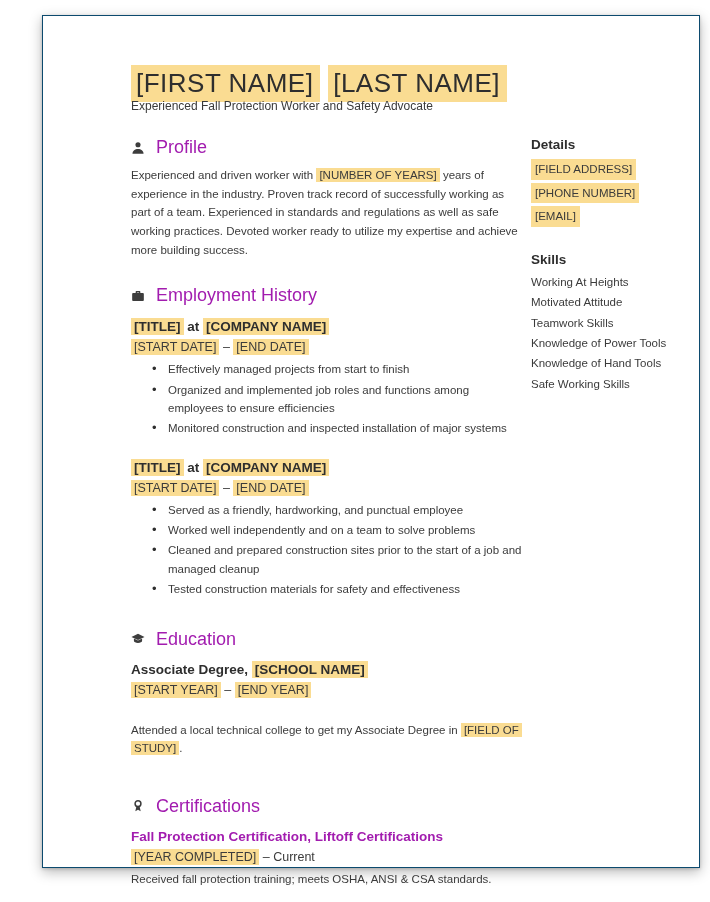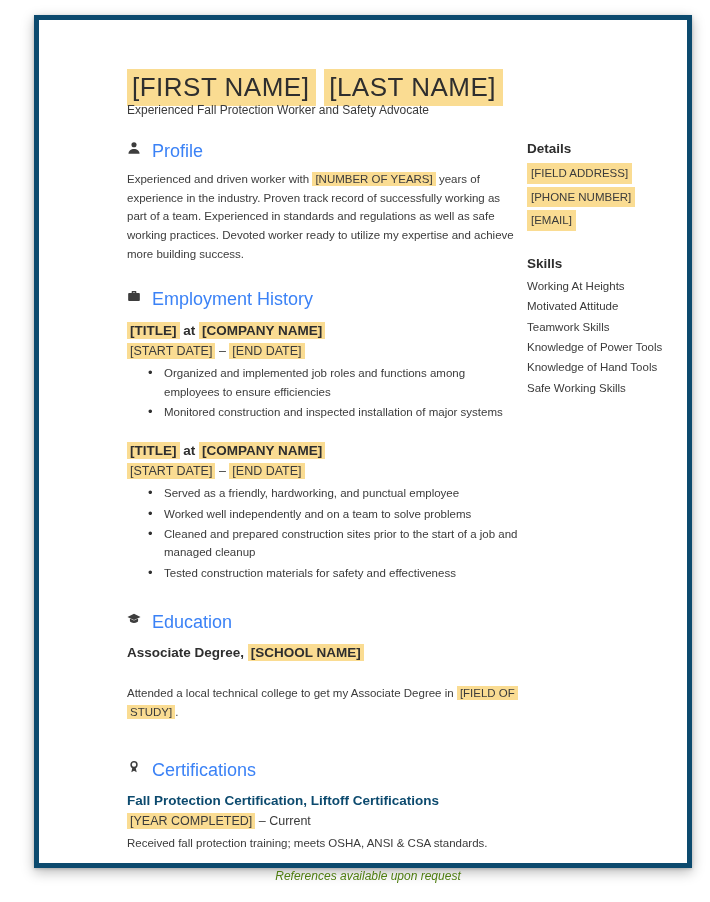--- a/index.html
+++ b/index.html
@@ -1,57 +1,57 @@
 <!DOCTYPE html>
 <html><head>
 <meta charset="utf-8">
 <style>
   * { margin:0; padding:0; box-sizing:border-box; }
   html,body { width:710px; height:902px; background:#ffffff; font-family:"Liberation Sans", sans-serif; }
   .sheet {
-    position:absolute; left:34px; top:15px; width:658px; height:853px;
-    background:#ffffff; border:5px solid #0c4a6e;
+    position:absolute; left:42px; top:15px; width:658px; height:853px;
+    background:#ffffff; border:1px solid #0c4a6e;
     box-shadow: 0 4px 12px rgba(0,0,0,0.28), 0 1px 3px rgba(0,0,0,0.18);
     padding:52px 0 0 88px; color:#3b3b3b;
   }
   .hl { background:#fadc92; padding:1px 3px; box-decoration-break:clone; -webkit-box-decoration-break:clone; }
 
   
   .name-line { font-size:26px; font-weight:500; color:#2e2e2e; letter-spacing:0.5px; }
   .name-line .hl { padding:3px 7px 4px 5px; }
   .headline { font-size:12px; color:#3a3a3a; }
 
   
   .columns { display:flex; margin-top:24px; }
   .main-col { width:394px; }
   .side-col { width:152px; margin-left:6px; }
 
   
-  .section-heading { display:flex; align-items:flex-start; font-size:18px; color:#3b82f6; font-weight:400; }
+  .section-heading { display:flex; align-items:center; font-size:18px; color:#a21caf; font-weight:400; }
   .section-heading .icon { width:14px; height:14px; margin-right:11px; display:inline-flex; }
   .section-heading svg { width:14px; height:14px; fill:#3d3d3d; }
 
   .body-text { font-size:11.5px; line-height:1.62; color:#3b3b3b; }
   .profile-text { margin-top:8px; }
 
   .sec-employment { margin-top:26px; }
   .job { margin-top:13px; }
   .job + .job { margin-top:22px; }
   .job-title { font-size:13.5px; font-weight:700; color:#2e2e2e; }
   .date-line { font-size:12.5px; margin-top:6px; color:#3b3b3b; }
   .bullets { margin-top:6px; }
   .bullet { position:relative; padding-left:37px; font-size:11.5px; line-height:1.6; margin-top:2px; }
   .bullet::before { content:"•"; position:absolute; left:21px; top:-1px; font-size:13px; color:#2e2e2e; }
 
   .sec-education { margin-top:30px; }
   .degree-line { font-size:13.5px; font-weight:700; color:#2e2e2e; margin-top:12px; }
   .edu-desc { margin-top:24px; }
 
   .sec-certifications { margin-top:38px; }
-  .cert-title { font-size:13.5px; font-weight:700; color:#0c4a6e; margin-top:12px; }
+  .cert-title { font-size:13.5px; font-weight:700; color:#a21caf; margin-top:12px; }
   .cert-desc { margin-top:6px; }
 
   
   .side-heading { font-size:13.5px; font-weight:700; color:#2e2e2e; margin-bottom:7px; }
   .detail-item { font-size:11.5px; line-height:1.45; margin-bottom:3px; }
   .detail-item .hl { display:inline-block; padding:2px 4px; }
   .skills-block { margin-top:25px; }
   .skill-item { font-size:11.5px; line-height:1.42; margin-bottom:4px; color:#3b3b3b; }
 
   .footer { width:658px; margin-left:-88px; margin-top:17px; text-align:center;
@@ -92,20 +92,21 @@
                 <rect x="2" y="7" width="20" height="13.5" rx="1.6"></rect>
               </svg>
           </span>
           <span>Employment History</span>
         </div>
 
         <div class="job">
           <div class="job-title"><span class="hl">[TITLE]</span><span> at </span><span class="hl">[COMPANY NAME]</span></div>
           <div class="date-line"><span class="hl">[START DATE]</span><span> – </span><span class="hl">[END DATE]</span></div>
           <div class="bullets">
+            <div class="bullet">Effectively managed projects from start to finish</div>
             <div class="bullet">Organized and implemented job roles and functions among employees to ensure efficiencies</div>
             <div class="bullet">Monitored construction and inspected installation of major systems</div>
           </div>
         </div>
 
         <div class="job">
           <div class="job-title"><span class="hl">[TITLE]</span><span> at </span><span class="hl">[COMPANY NAME]</span></div>
           <div class="date-line"><span class="hl">[START DATE]</span><span> – </span><span class="hl">[END DATE]</span></div>
           <div class="bullets">
             <div class="bullet">Served as a friendly, hardworking, and punctual employee</div>
@@ -120,20 +121,21 @@
         <div class="section-heading">
           <span class="icon">
             <svg viewBox="0 0 24 24">
                 <path d="M12 3 0.8 8.4 12 13.8 23.2 8.4z"></path>
                 <path d="M5 11.3v4.3c0 1.7 3.1 3.1 7 3.1s7-1.4 7-3.1v-4.3l-7 3.4z"></path>
               </svg>
           </span>
           <span>Education</span>
         </div>
         <div class="degree-line"><span>Associate Degree, </span><span class="hl">[SCHOOL NAME]</span></div>
+        <div class="date-line"><span class="hl">[START YEAR]</span><span> – </span><span class="hl">[END YEAR]</span></div>
         <div class="body-text edu-desc"><span>Attended a local technical college to get my Associate Degree in </span><span class="hl">[FIELD OF STUDY]</span><span>.</span></div>
       </div>
 
       <div class="sec-certifications">
         <div class="section-heading">
           <span class="icon">
             <svg viewBox="0 0 24 24">
                 <circle cx="12" cy="8" r="5" fill="none" stroke="#3d3d3d" stroke-width="2.6"></circle>
                 <path d="M9.3 12.6 7.4 21l4.6-2.7L16.6 21l-1.9-8.4-2.7 1z"></path>
               </svg>

